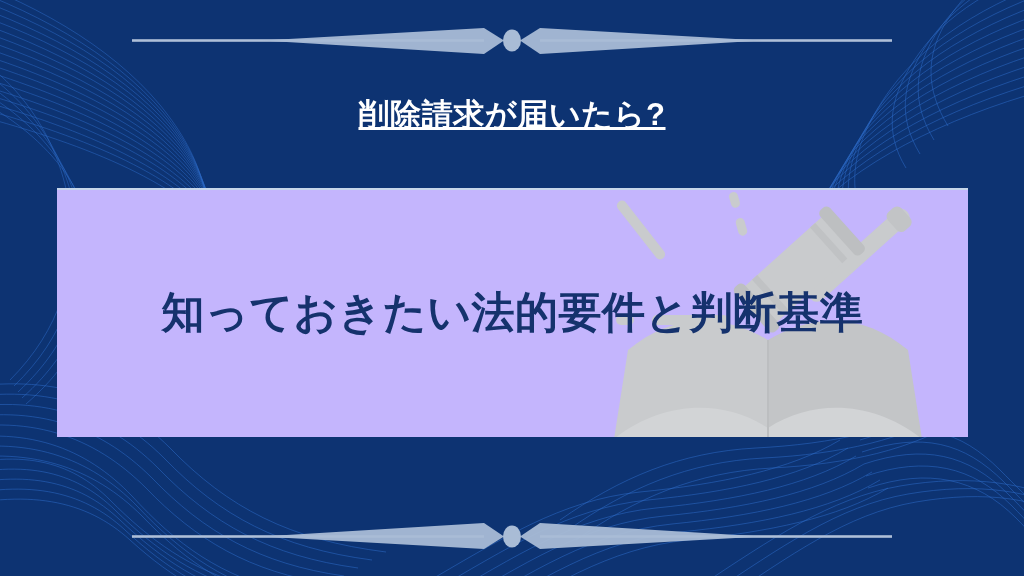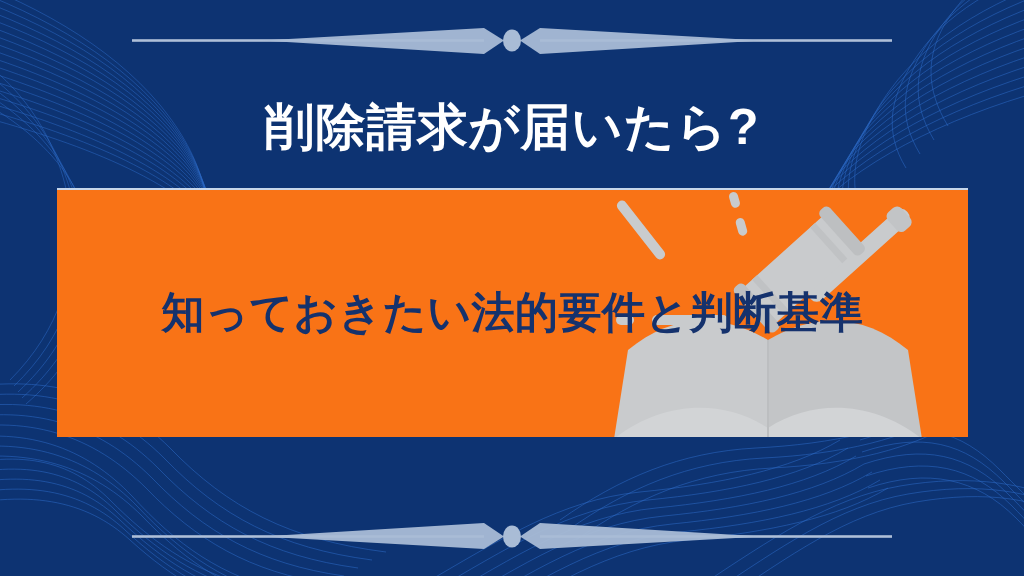--- a/index.html
+++ b/index.html
@@ -45,35 +45,36 @@
   .divider-bottom { top: 514px; }
 
   
   .headline {
     position: absolute;
     left: 0;
     right: 0;
     top: 96px;
     text-align: center;
     color: #ffffff;
-    font-size: 50px;
+    font-size: 31px;
     font-weight: 700;
     letter-spacing: 0.02em;
     line-height: 1.25;
     white-space: nowrap;
+    text-decoration: underline;
   }
 
   
   .card {
     position: absolute;
     left: 57px;
     top: 188px;
     width: 911px;
     height: 249px;
-    background: #f97316;
+    background: #c4b5fd;
     border-top: 2px solid #c6d6ea;
     box-sizing: border-box;
     overflow: hidden;
   }
 
   .card-art {
     position: absolute;
     right: 0;
     top: 0;
     width: 360px;

